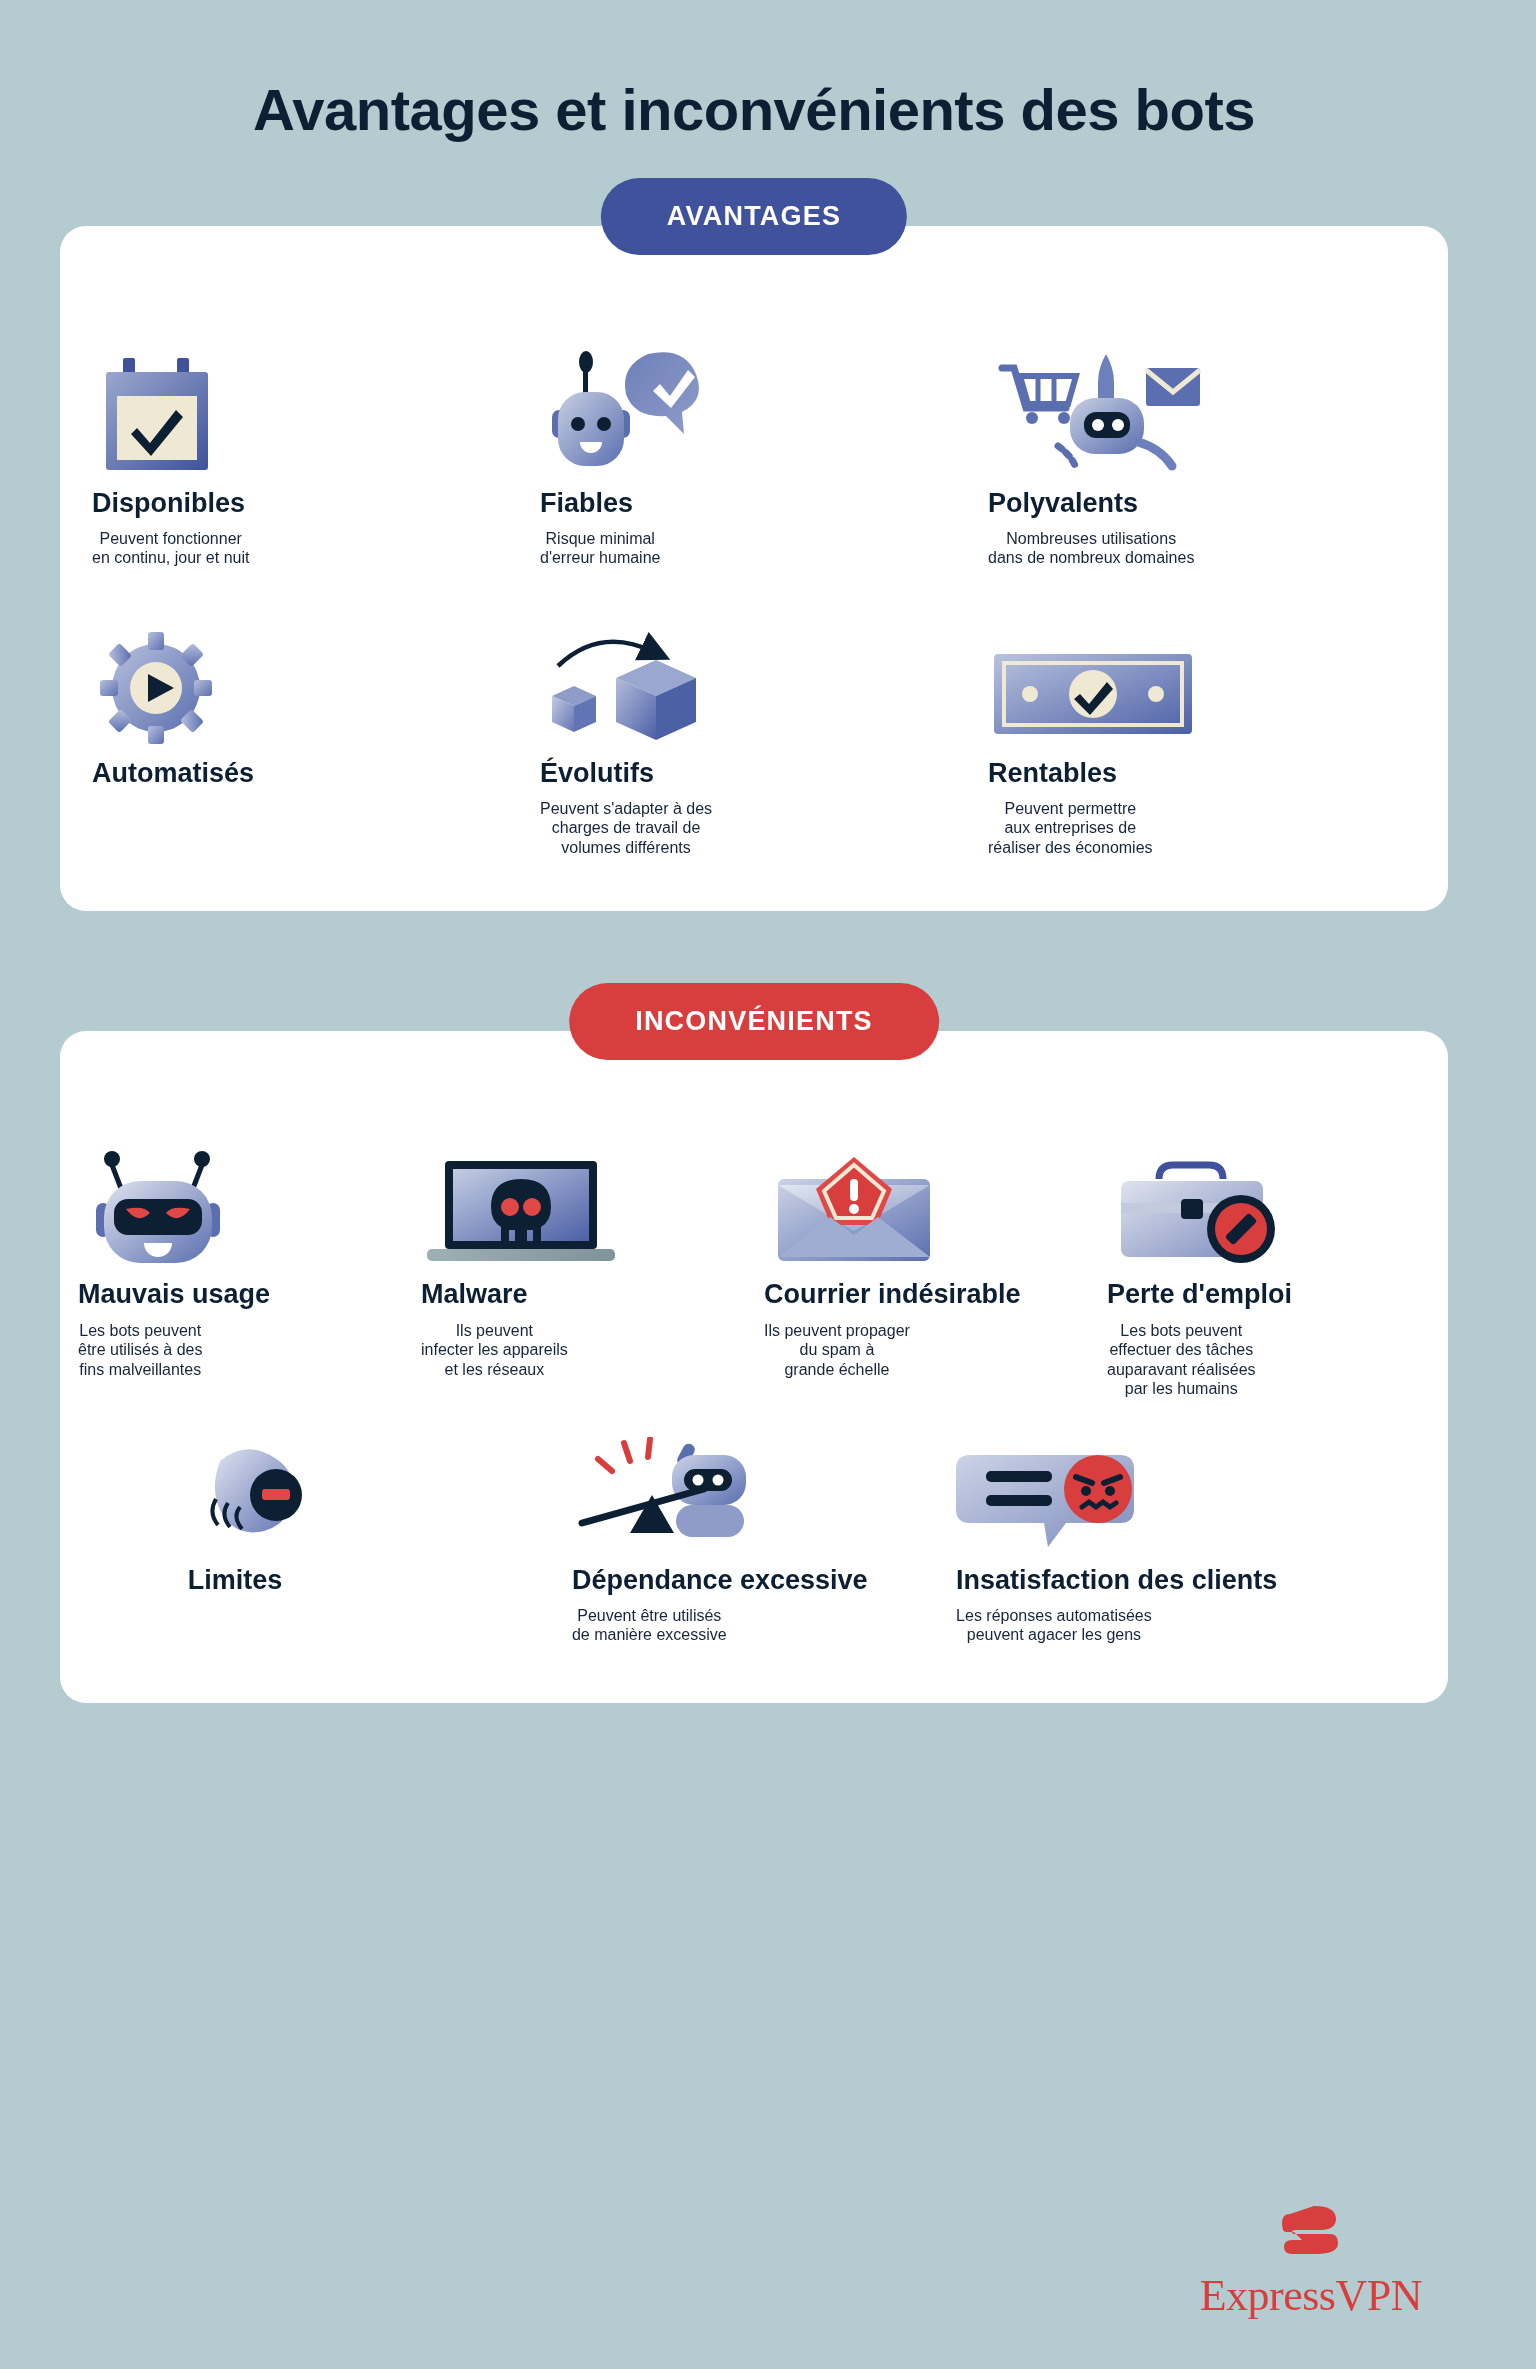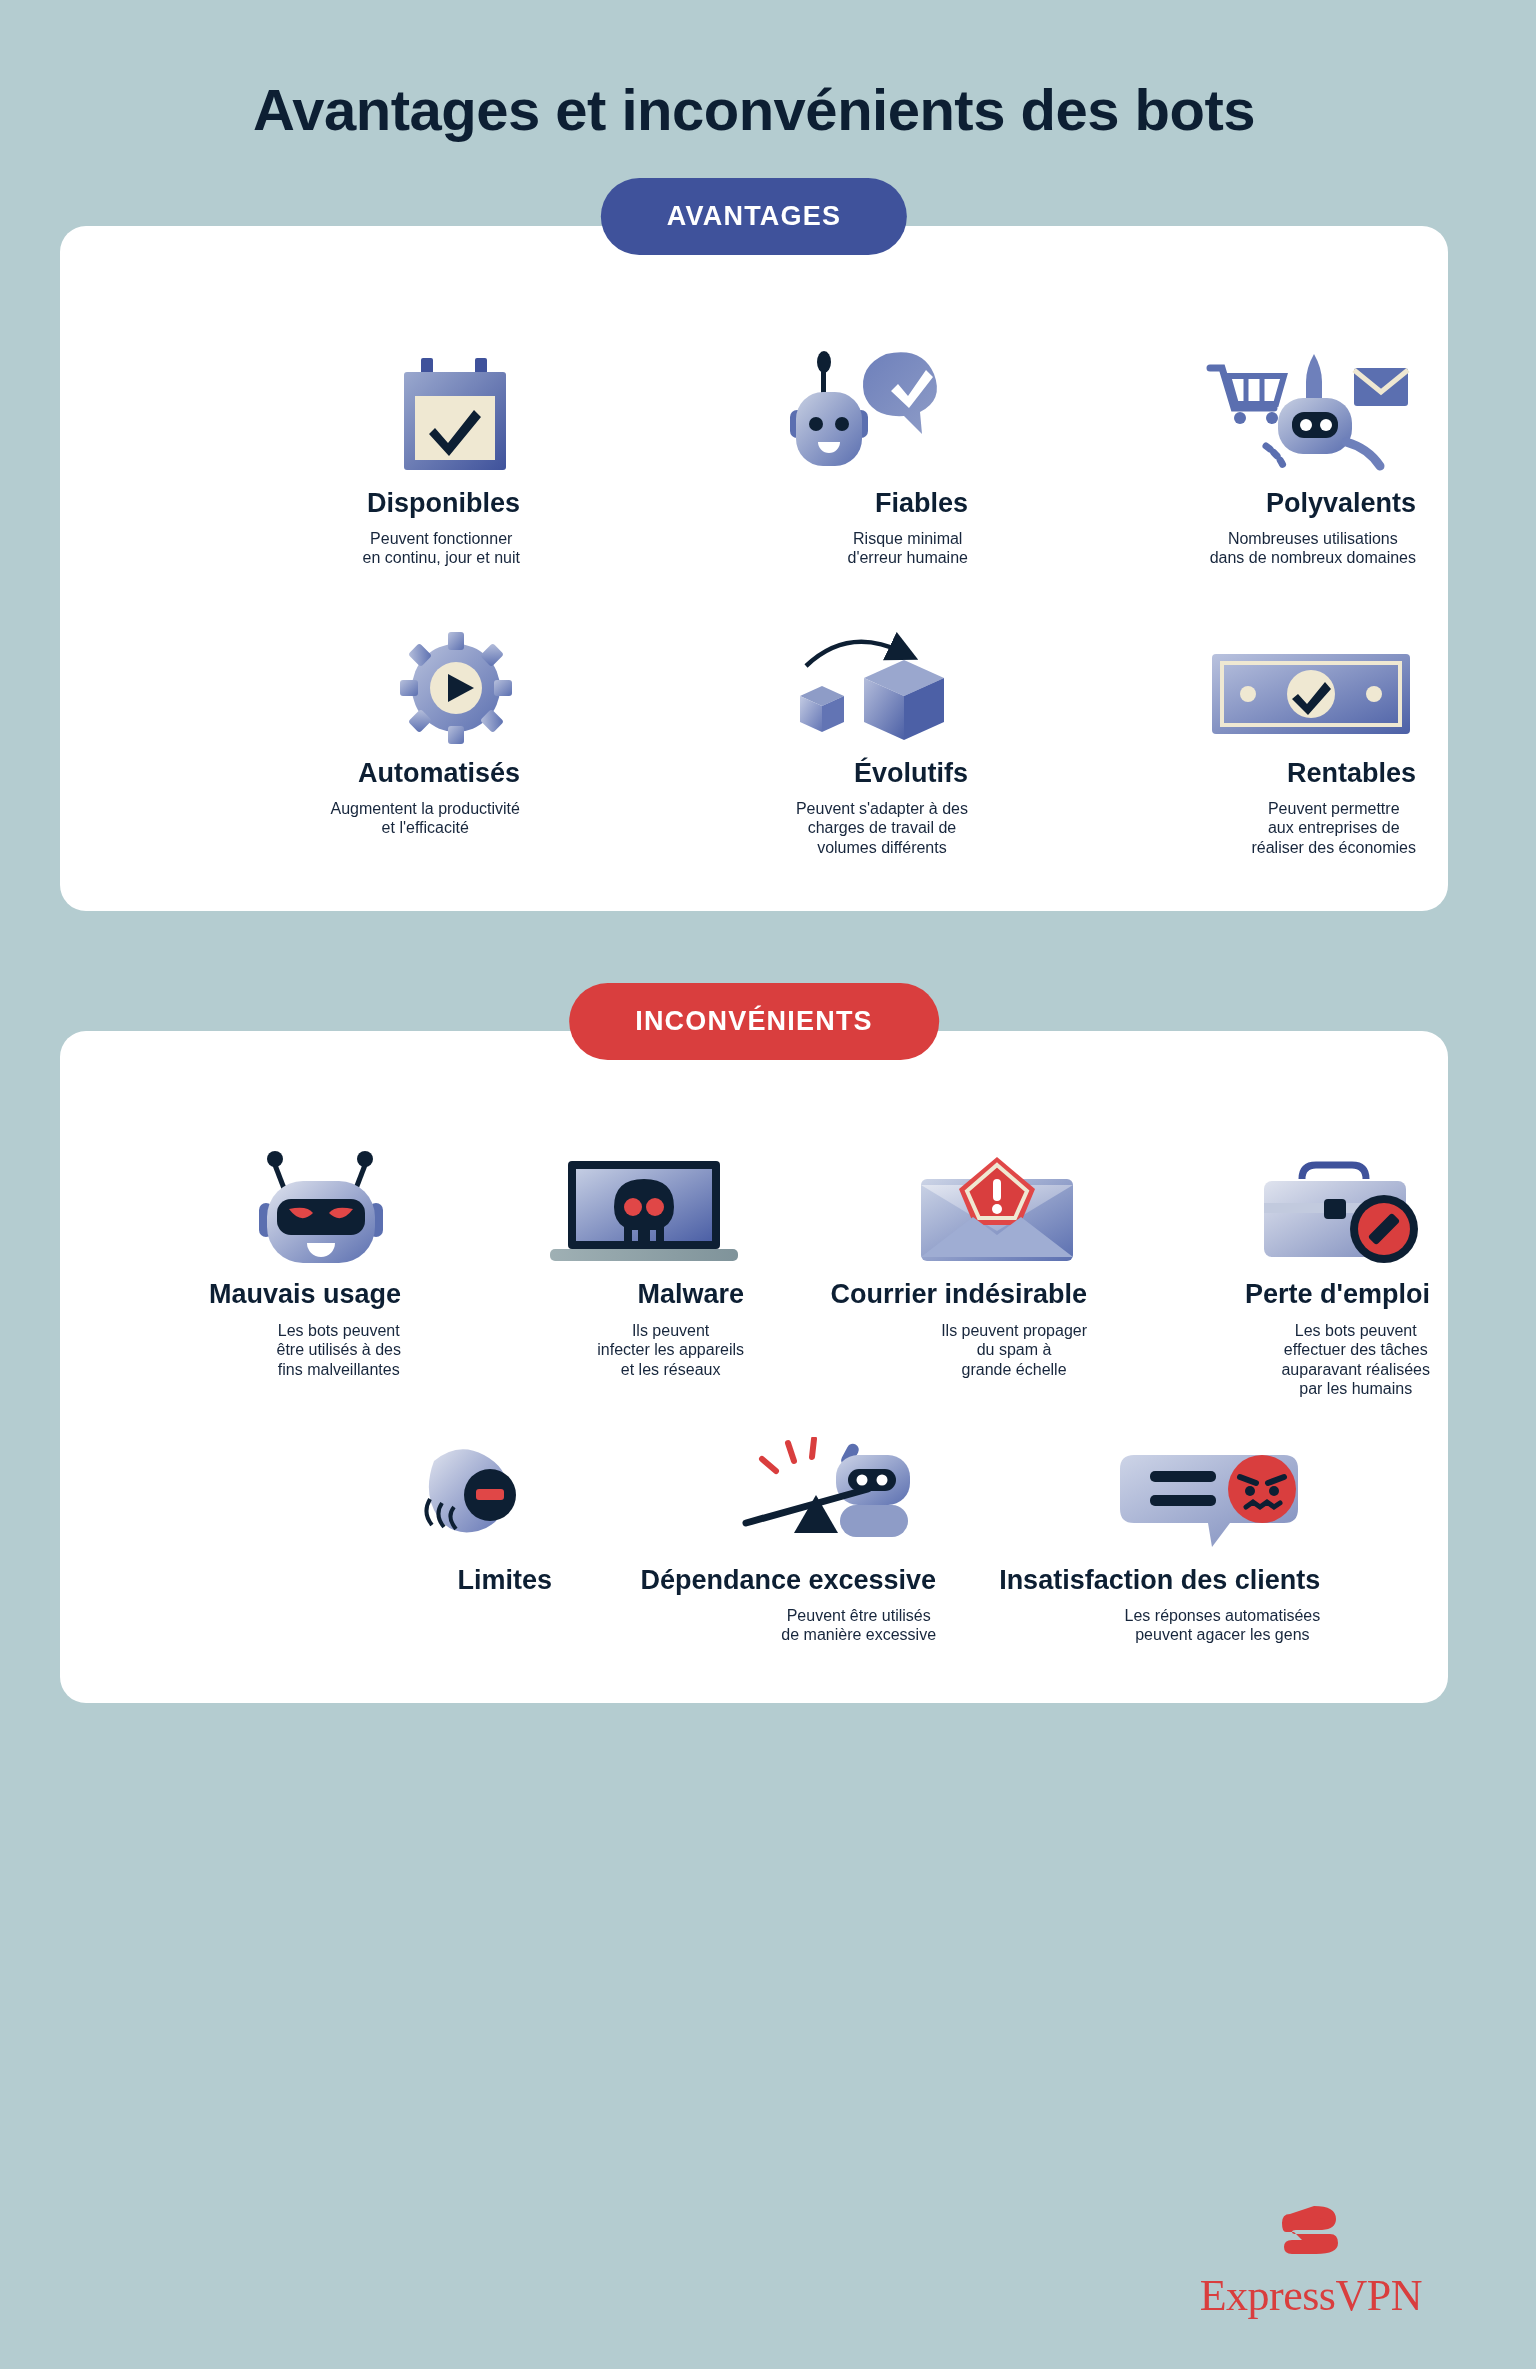--- a/index.html
+++ b/index.html
@@ -58,21 +58,21 @@
   .row { display: flex; width: 100%; }
   .row-adv { justify-content: space-between; }
   .row-adv .cell { width: 33.33%; }
   .row-dis-4 .cell { width: 25%; }
   .row-dis-3 { justify-content: center; }
   .row-dis-3 .cell { width: 28%; }
 
   .cell {
     display: flex;
     flex-direction: column;
-    align-items: flex-end;
+    align-items: flex-start;
     text-align: center;
     padding: 0 10px;
   }
   .icon-box {
     height: 130px;
     display: flex;
     align-items: flex-end;
     justify-content: center;
     margin-bottom: 12px;
   }
@@ -233,22 +233,20 @@
               <rect x="20" y="16" width="16" height="18" rx="3" transform="rotate(-45 28 25)"></rect>
               <rect x="92" y="16" width="16" height="18" rx="3" transform="rotate(45 100 25)"></rect>
               <rect x="20" y="82" width="16" height="18" rx="3" transform="rotate(45 28 91)"></rect>
               <rect x="92" y="82" width="16" height="18" rx="3" transform="rotate(-45 100 91)"></rect>
             </g>
             <circle cx="64" cy="58" r="26" fill="#efe8d2"></circle>
             <path d="M56 44 L82 58 L56 72 Z" fill="#0d1f33"></path>
           </svg>
         </div>
         <div class="cell-title">Automatisés</div>
-        <div class="cell-desc">Augmentent la productivité
-et l'efficacité</div>
       </div>
 
       <div class="cell">
         <div class="icon-box small">
           <svg width="180" height="116" viewBox="0 0 180 116">
             <defs>
                 <linearGradient id="gF" x1="0" y1="0" x2="1" y2="1">
               <stop offset="0" stop-color="#c3cbe3"></stop>
                   <stop offset="1" stop-color="#6274b4"></stop>
                 </linearGradient>

